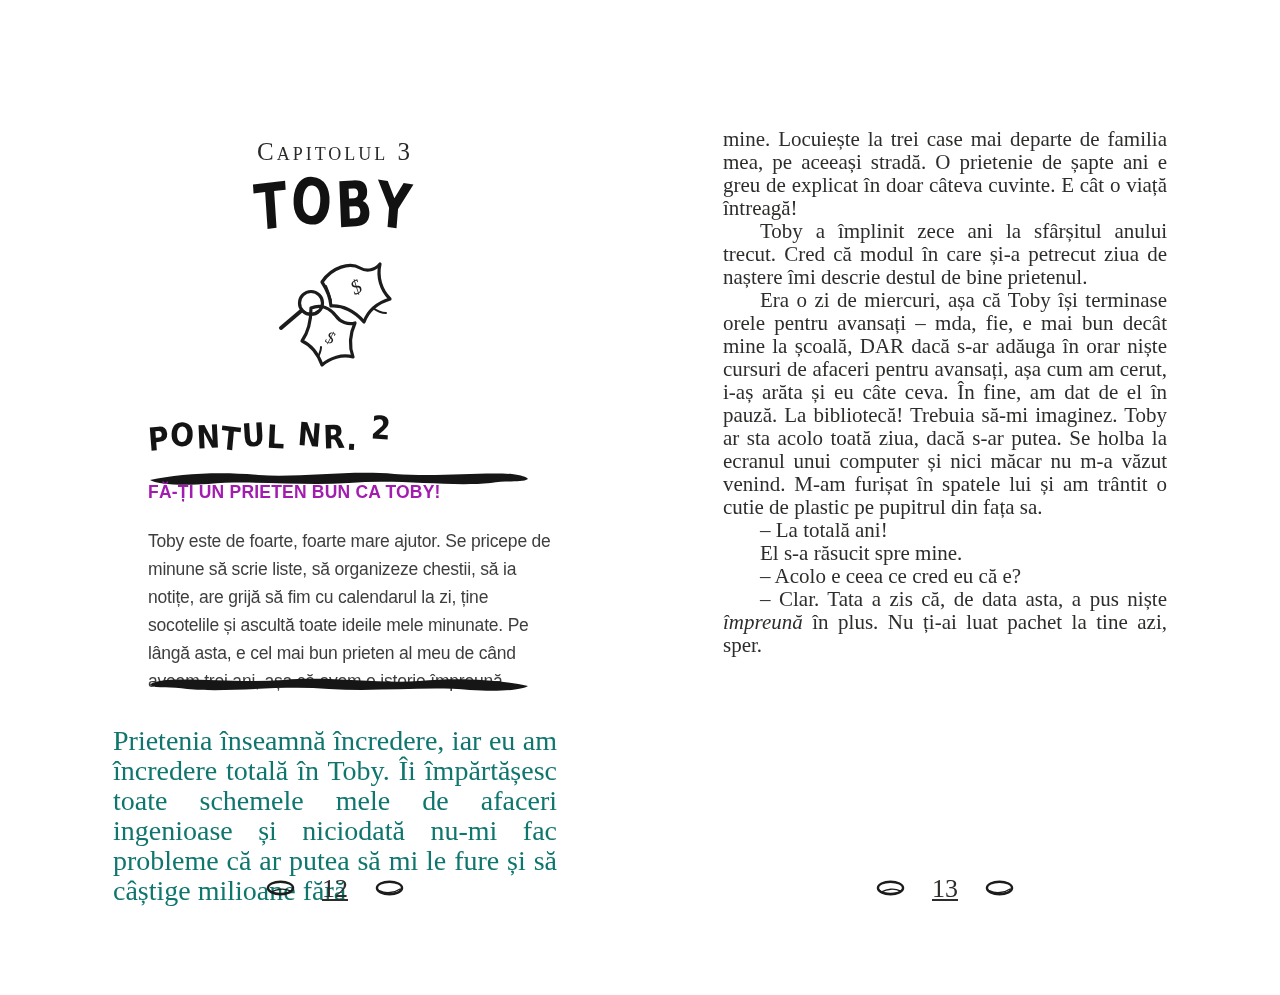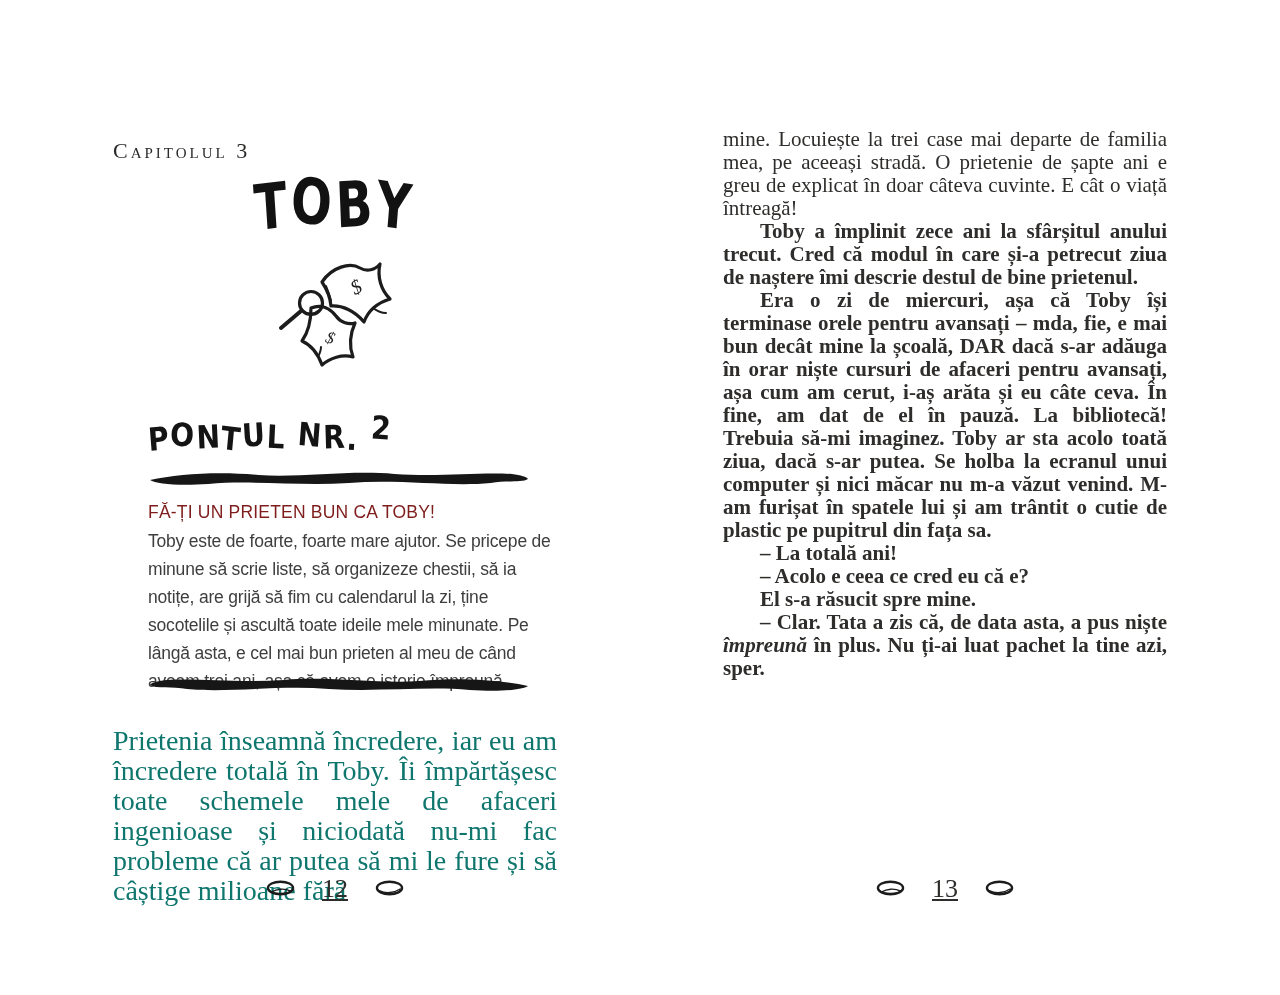--- a/index.html
+++ b/index.html
@@ -10,23 +10,23 @@
     color:#2e2d2b;
   }
   .spread{position:relative;width:1280px;height:995px;background:#ffffff;}
   .page{position:absolute;top:0;height:995px;width:444px;}
   .page-left{left:113px;}
   .page-right{left:723px;}
 
   
   .chapter-label{
     position:absolute;top:138px;left:0;width:100%;
-    text-align:left;
+    text-align:center;
     font-variant:small-caps;
-    font-size:22px;letter-spacing:3px;color:#2b2a28;
+    font-size:25px;letter-spacing:3px;color:#2b2a28;
   }
   .chapter-title{
     position:absolute;top:168px;left:0;width:100%;
     text-align:center;
     font-family:"DejaVu Sans", sans-serif;font-weight:bold;
     font-size:60px;color:#121212;
     transform:scaleX(.8) scaleY(1.05);
     letter-spacing:5px;line-height:72px;
   }
   .illustration{
@@ -38,42 +38,42 @@
     position:absolute;top:418px;left:35px;
     font-family:"DejaVu Sans", sans-serif;font-weight:bold;
     font-size:32px;color:#141414;
     transform:scaleX(.88);transform-origin:left top;
     letter-spacing:2px;white-space:nowrap;
   }
   .brush{position:absolute;left:35px;width:382px;height:24px;}
   .brush-top{top:466px;}
   .brush-bottom{top:672px;transform:scaleX(-1);}
   .tip-heading{
-    position:absolute;top:502px;left:35px;width:409px;
-    font-family:"Liberation Sans", sans-serif;font-weight:normal;
-    font-size:17.5px;letter-spacing:.2px;color:#7f1d1d;
+    position:absolute;top:482px;left:35px;width:409px;
+    font-family:"Liberation Sans", sans-serif;font-weight:bold;
+    font-size:17.5px;letter-spacing:.2px;color:#a21caf;
   }
   .tip-body{
     position:absolute;top:527px;left:35px;width:412px;
     font-family:"Liberation Sans", sans-serif;
     font-size:17.5px;line-height:28px;letter-spacing:-0.2px;
     color:#3e3e3e;text-align:left;
   }
   .body-paragraph{
     position:absolute;top:726px;left:0;width:444px;
     font-size:28px;line-height:30px;text-align:justify;color:#0f766e;
   }
 
   
   .right-text{
     position:absolute;top:128px;left:0;width:444px;
     font-size:21px;line-height:23px;text-align:justify;color:#2e2d2b;
   }
   .right-text p{margin:0;}
-  .right-text p.indent{text-indent:37px;font-weight:bold;}
+  .right-text p.indent{text-indent:37px;}
   .right-text em{font-style:italic;}
 
   
   .page-footer{
     position:absolute;top:874px;left:0;width:444px;height:30px;
     display:flex;align-items:center;justify-content:center;gap:26px;
   }
   .page-number{font-size:26px;color:#2e2d2b;text-decoration:underline;}
   .ring-icon{width:31px;height:20px;}
 
@@ -149,22 +149,22 @@
     </div>
   </div>
 
   <div class="page page-right">
 
     <div class="right-text">
       <p>mine. Locuiește la trei case mai departe de familia mea, pe aceeași stradă. O prietenie de șapte ani e greu de explicat în doar câteva cuvinte. E cât o viață întreagă!</p>
       <p class="indent">Toby a împlinit zece ani la sfârșitul anului trecut. Cred că modul în care și-a petrecut ziua de naștere îmi descrie destul de bine prietenul.</p>
       <p class="indent">Era o zi de miercuri, așa că Toby își terminase orele pentru avansați – mda, fie, e mai bun decât mine la școală, DAR dacă s-ar adăuga în orar niște cursuri de afaceri pentru avansați, așa cum am cerut, i-aș arăta și eu câte ceva. În fine, am dat de el în pauză. La bibliotecă! Trebuia să-mi imaginez. Toby ar sta acolo toată ziua, dacă s-ar putea. Se holba la ecranul unui computer și nici măcar nu m-a văzut venind. M-am furișat în spatele lui și am trântit o cutie de plastic pe pupitrul din fața sa.</p>
       <p class="indent">– La totală ani!</p>
+      <p class="indent">El s-a răsucit spre mine.</p>
       <p class="indent">– Acolo e ceea ce cred eu că e?</p>
-      <p class="indent">El s-a răsucit spre mine.</p>
       <p class="indent"><span>– Clar. Tata a zis că, de data asta, a pus niște </span><em>împreună</em><span> în plus. Nu ți-ai luat pachet la tine azi, sper.</span></p>
     </div>
 
     <div class="page-footer">
       <svg class="ring-icon" viewBox="0 0 32 20">
         <g class="ink" stroke-width="2.4">
           <ellipse cx="16" cy="9" rx="13" ry="6.5"></ellipse>
           <path d="M4,11 a13,6 0 0 0 24,0" stroke-width="1.8"></path>
           <path d="M7,13 C12,10 20,9 26,12" stroke-width="1.4"></path>
         </g>

